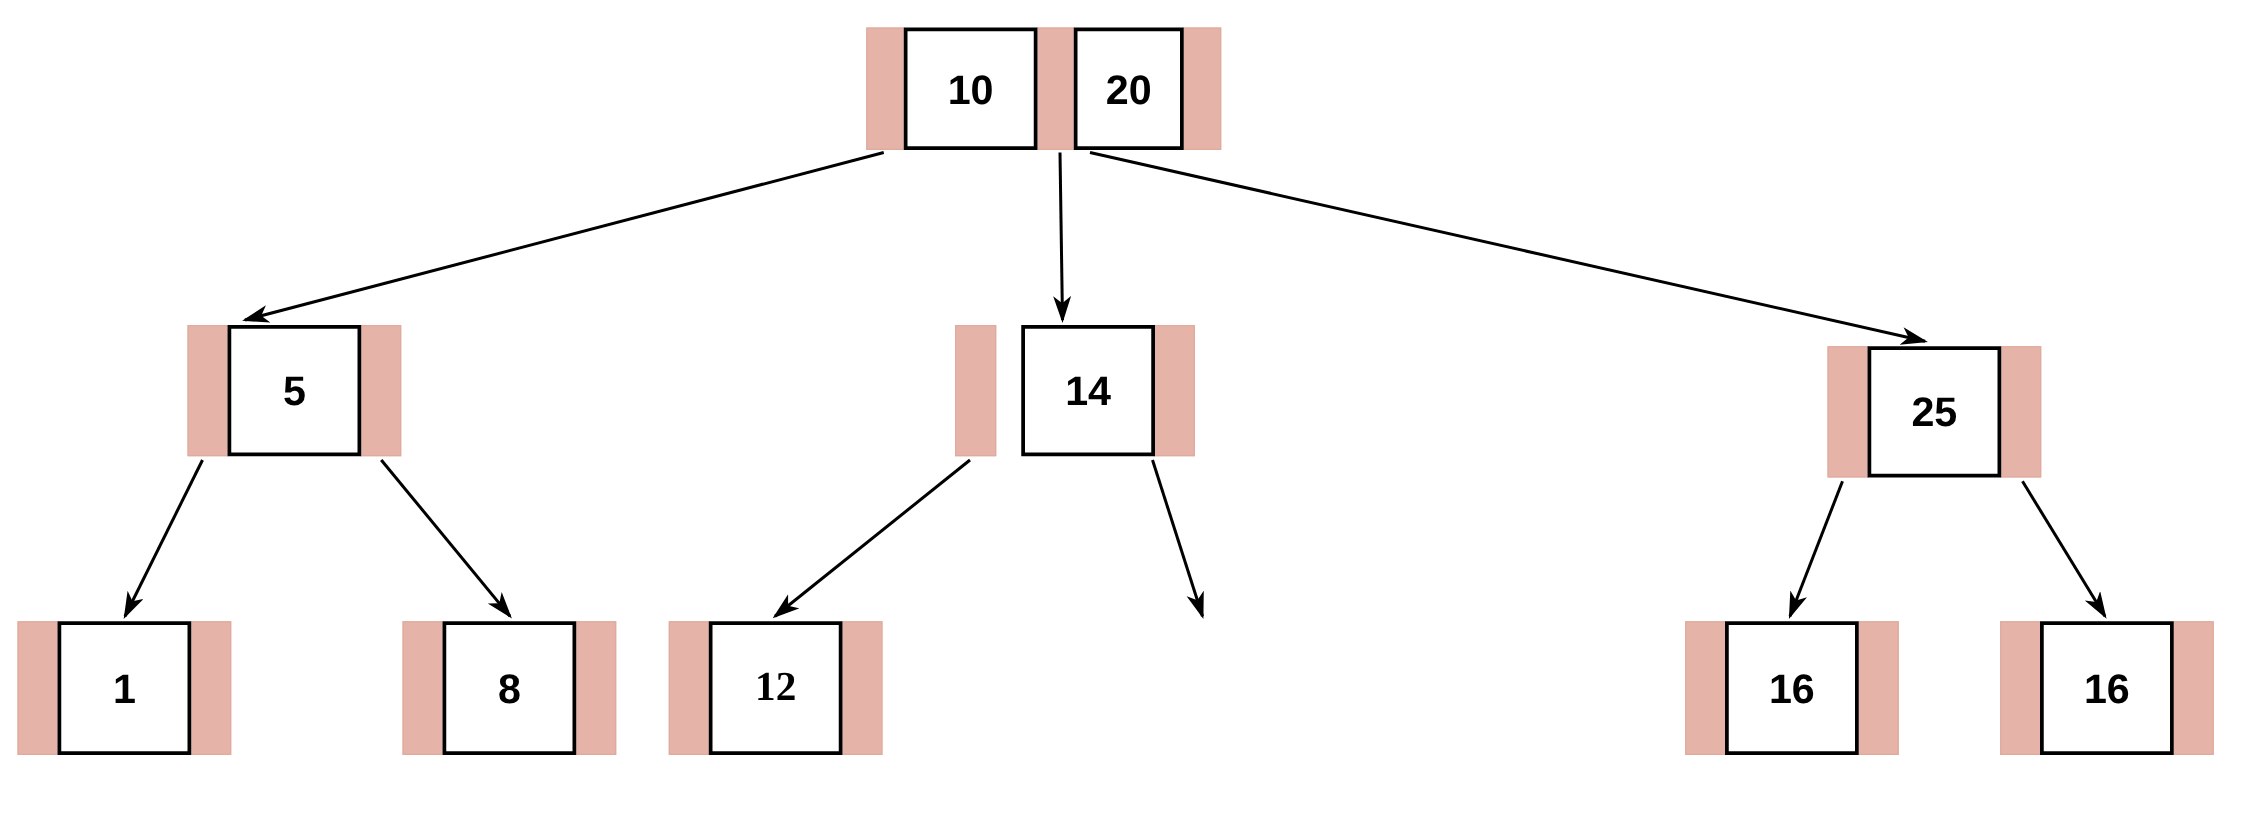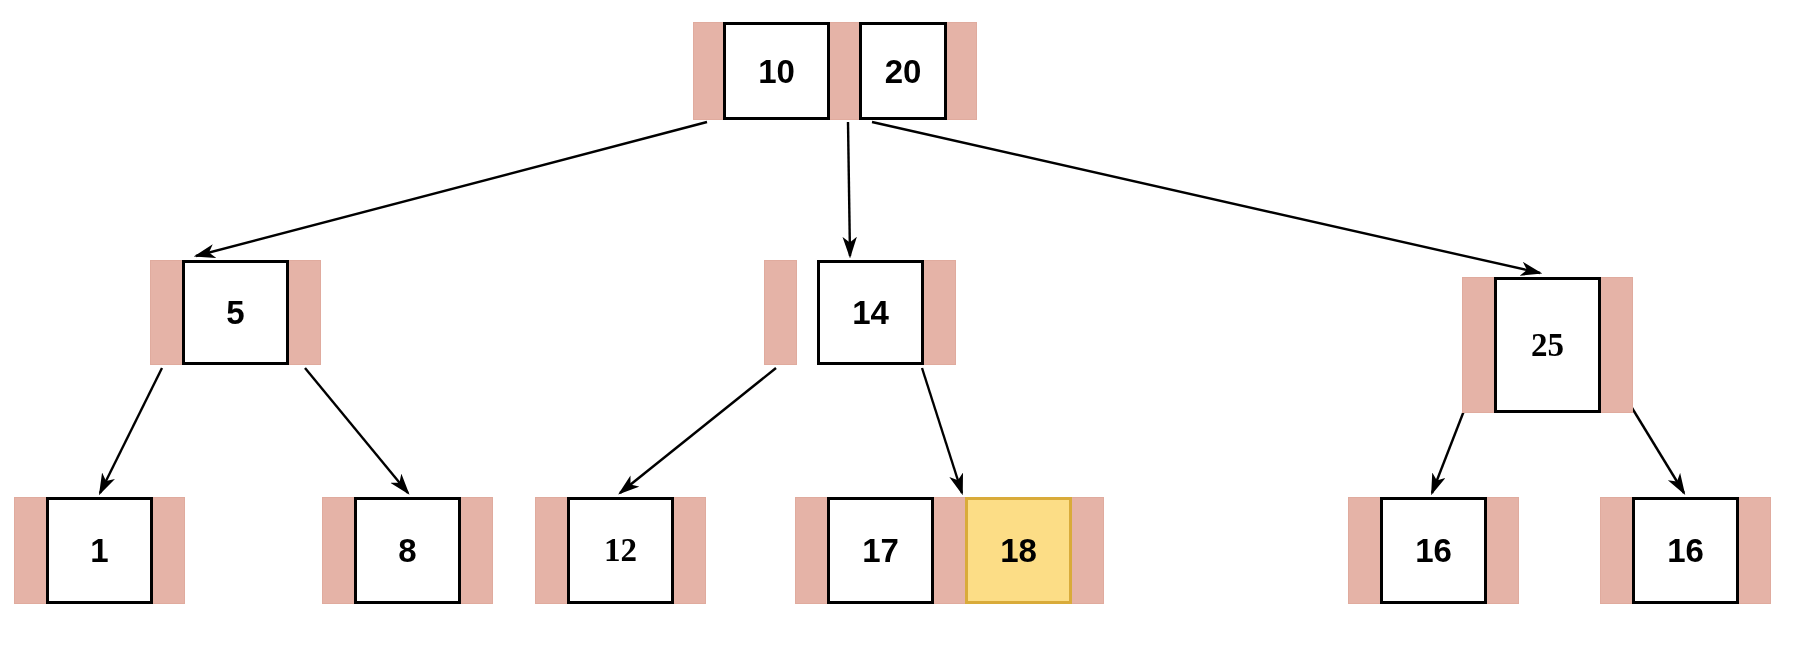--- a/index.html
+++ b/index.html
@@ -90,47 +90,40 @@
     <div class="node" style="left: 150px; top: 260px; height: 105px;">
       <div class="cell pointer" style="width: 33px;"></div>
       <div class="cell key" style="width: 107px;">5</div>
       <div class="cell pointer" style="width: 33px;"></div>
     </div>
     <div class="node" style="left: 764px; top: 260px; height: 105px;">
       <div class="cell pointer" style="width: 33px;"></div>
       <div class="cell key" style="width: 107px; margin-left: 20px;">14</div>
       <div class="cell pointer" style="width: 33px;"></div>
     </div>
-    <div class="node" style="left: 1462px; top: 277px; height: 136px; font-family: Liberation Serif, serif;">
+    <div class="node" style="left: 1462px; top: 277px; height: 105px;">
       <div class="cell pointer" style="width: 33px;"></div>
       <div class="cell key" style="width: 107px;">25</div>
       <div class="cell pointer" style="width: 33px;"></div>
     </div>
     <div class="node" style="left: 14px; top: 497px; height: 107px;">
       <div class="cell pointer" style="width: 33px;"></div>
       <div class="cell key" style="width: 107px;">1</div>
       <div class="cell pointer" style="width: 33px;"></div>
     </div>
     <div class="node" style="left: 322px; top: 497px; height: 107px;">
       <div class="cell pointer" style="width: 33px;"></div>
       <div class="cell key" style="width: 107px;">8</div>
       <div class="cell pointer" style="width: 33px;"></div>
     </div>
     <div class="node" style="left: 535px; top: 497px; height: 107px;">
       <div class="cell pointer" style="width: 33px;"></div>
       <div class="cell key" style="width: 107px; font-family: Liberation Serif, serif;">12</div>
       <div class="cell pointer" style="width: 33px;"></div>
     </div>
-    <div class="node" style="left: 795px; top: 497px; height: 107px;">
-      <div class="cell pointer" style="width: 33px;"></div>
-      <div class="cell key" style="width: 107px;">17</div>
-      <div class="cell pointer" style="width: 33px;"></div>
-      <div class="cell key highlight" style="width: 107px;">18</div>
-      <div class="cell pointer" style="width: 33px;"></div>
-    </div>
     <div class="node" style="left: 1348px; top: 497px; height: 107px;">
       <div class="cell pointer" style="width: 33px;"></div>
       <div class="cell key" style="width: 107px;">16</div>
       <div class="cell pointer" style="width: 33px;"></div>
     </div>
     <div class="node" style="left: 1600px; top: 497px; height: 107px;">
       <div class="cell pointer" style="width: 33px;"></div>
       <div class="cell key" style="width: 107px;">16</div>
       <div class="cell pointer" style="width: 33px;"></div>
     </div>

